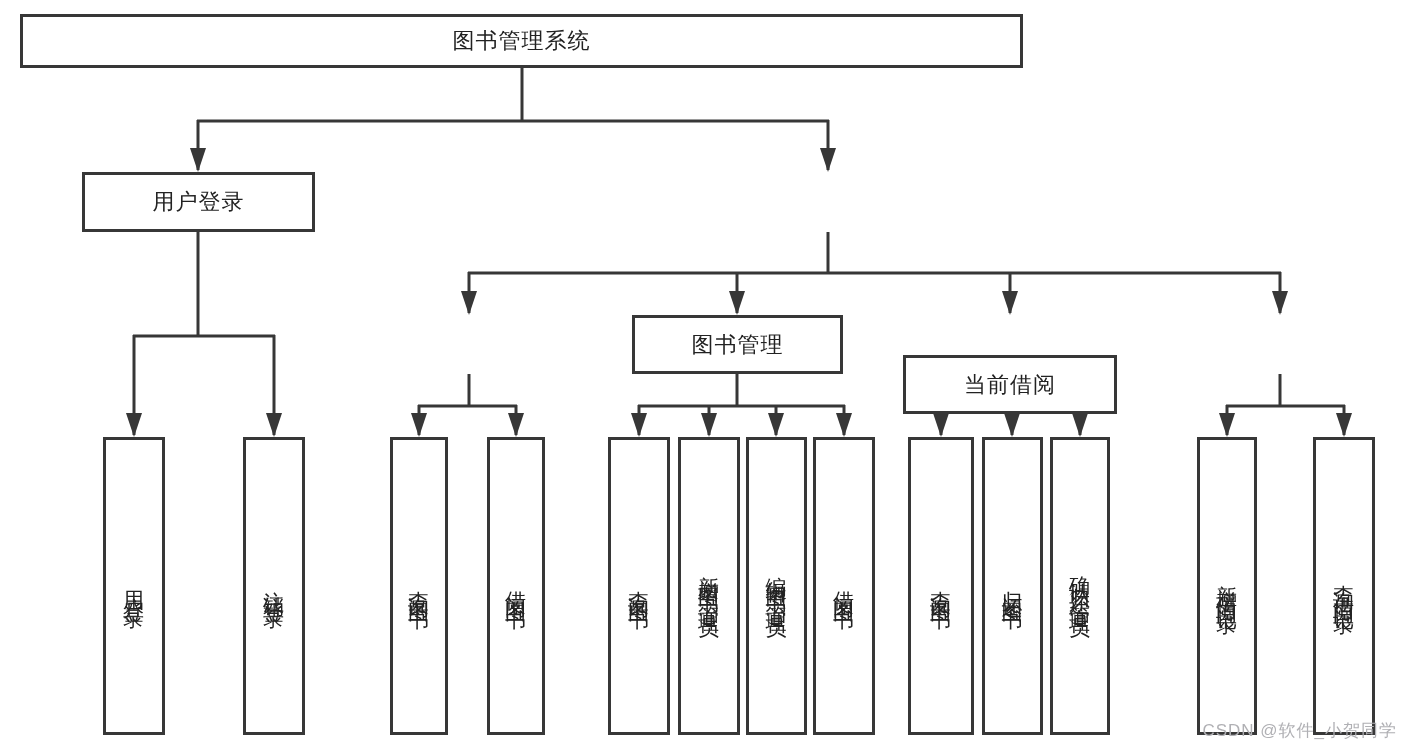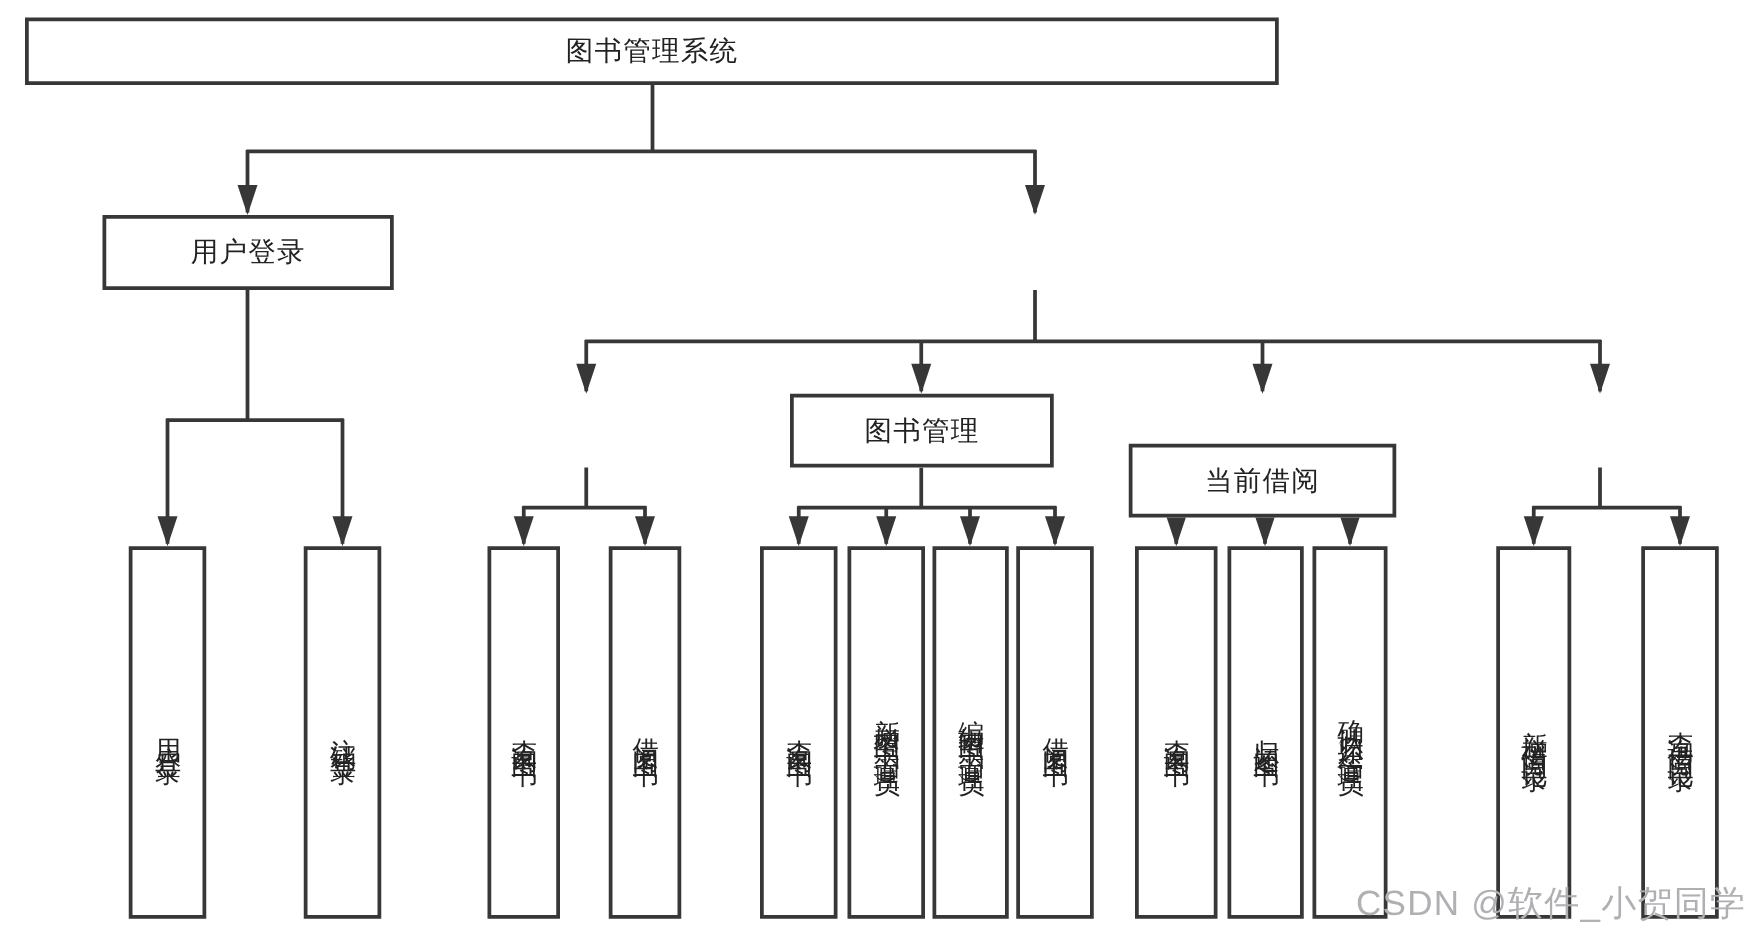--- a/index.html
+++ b/index.html
@@ -70,21 +70,21 @@
   .n-l9  { left: 908px;  width: 66px; }
   .n-l10 { left: 982px;  width: 61px; }
   .n-l11 { left: 1050px; width: 60px; }
   .n-l12 { left: 1197px; width: 60px; }
   .n-l13 { left: 1313px; width: 62px; }
 
   .watermark {
     position: absolute;
     right: 8px;
     bottom: 5px;
-    font-size: 28px;
+    font-size: 17px;
     color: var(--watermark);
     letter-spacing: 1px;
     z-index: 5;
     pointer-events: none;
   }
 </style>
 </head>
 <body>
 
 <div class="canvas">

